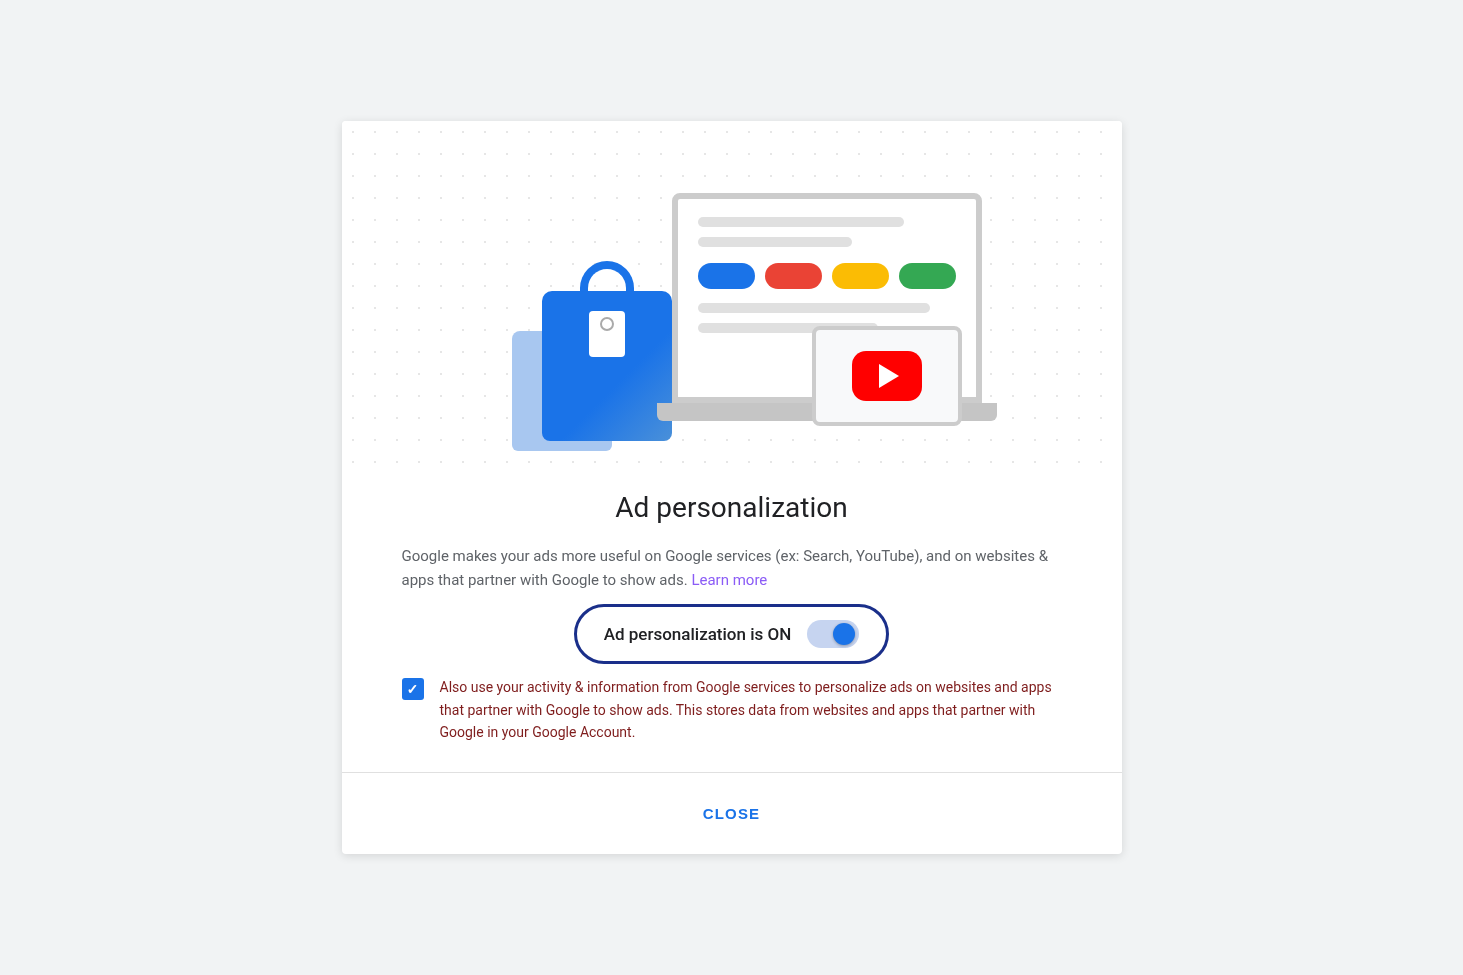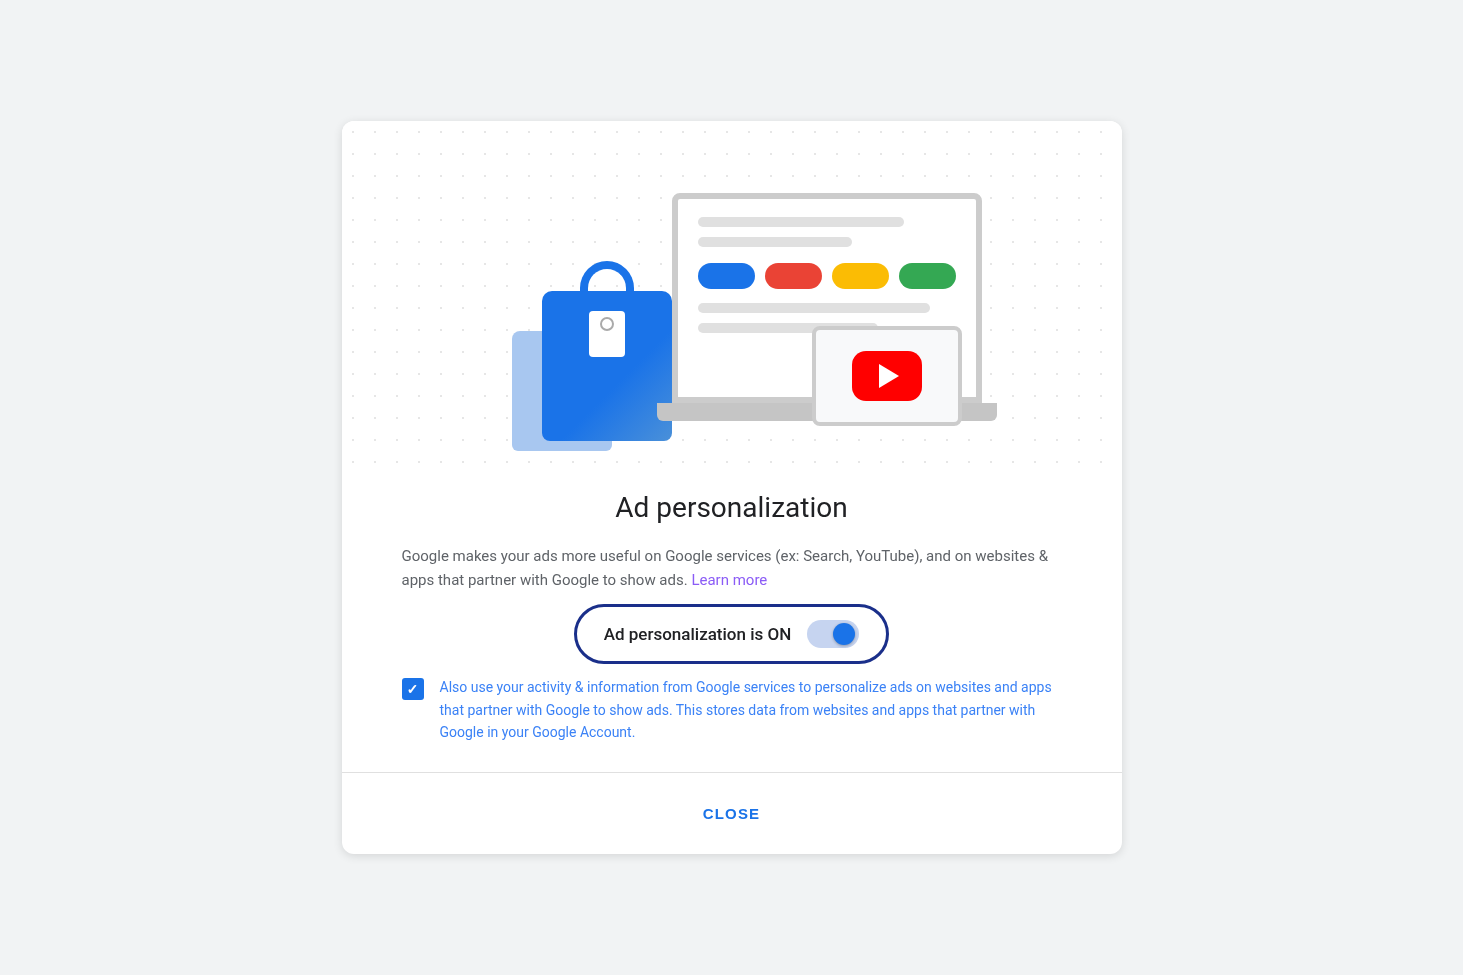--- a/index.html
+++ b/index.html
@@ -8,21 +8,21 @@
       background: #f1f3f4;
       display: flex;
       align-items: center;
       justify-content: center;
       min-height: 975px;
       font-family: 'Roboto', Arial, sans-serif;
     }
 
     .dialog {
       background: #fff;
-      border-radius: 12px;
+      border-radius: 4px;
       width: 780px;
       padding: 0 0 0 0;
       box-shadow: 0 2px 10px rgba(0,0,0,0.12);
       overflow: hidden;
     }
 
     
     .illustration {
       width: 100%;
       height: 360px;
@@ -314,21 +314,21 @@
     }
 
     .checkbox-check {
       color: #fff;
       font-size: 14px;
       font-weight: bold;
     }
 
     .checkbox-text {
       font-size: 14px;
-      color: #3b82f6;
+      color: #7f1d1d;
       line-height: 1.6;
     }
 
     
     .divider {
       height: 1px;
       background: #e0e0e0;
       margin: 0 -60px;
     }
 

